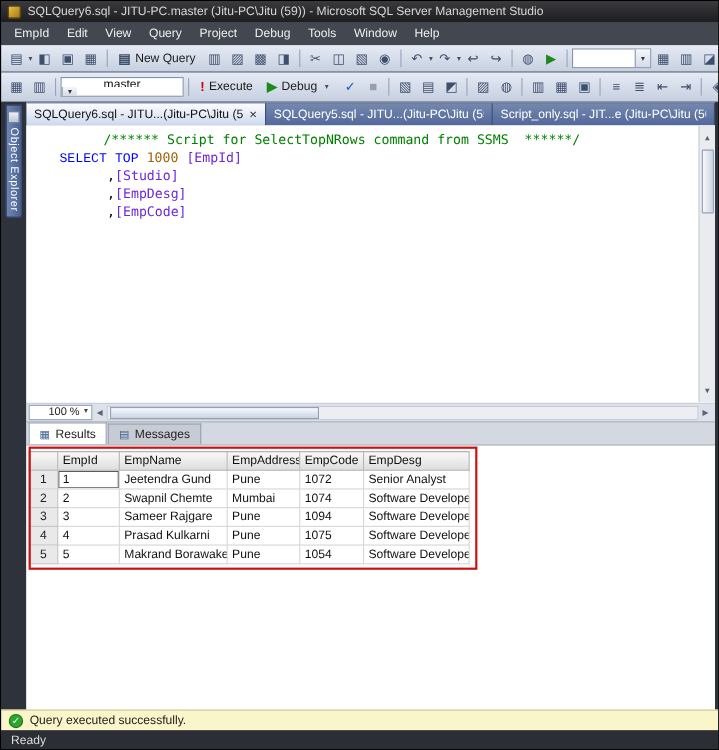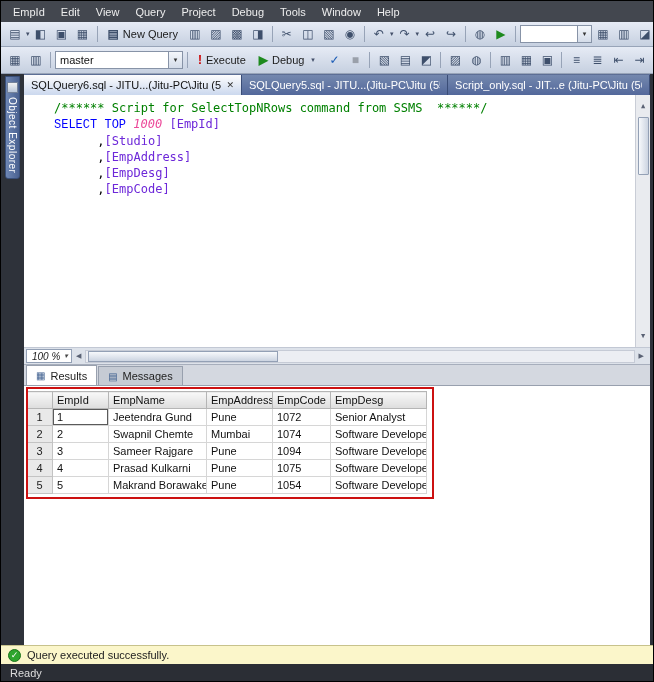--- a/index.html
+++ b/index.html
@@ -38,31 +38,31 @@
   .doc-area{flex:1;display:flex;flex-direction:column;min-width:0;background:#ffffff;}
   .tabbar{flex:0 0 21px;background:linear-gradient(#5d6f96,#475a82);display:flex;align-items:flex-end;overflow:hidden;}
   .dtab{height:20px;display:flex;align-items:center;gap:5px;padding:0 7px;font-size:11px;color:#ffffff;background:linear-gradient(#7488ae,#53689b);border-right:1px solid #3a4d77;white-space:nowrap;overflow:hidden;flex:0 1 auto;min-width:0;}
   .dtab.active{background:linear-gradient(#fdfdfe,#cbd8ee);color:#111111;}
   .dtab-label{overflow:hidden;text-overflow:clip;}
   .dtab .close{font-size:9px;color:#333;flex:0 0 auto;}
 
   .editor{flex:0 0 252px;background:#ffffff;position:relative;padding:5px 18px 0 30px;font-family:"DejaVu Sans Mono",monospace;font-size:12px;line-height:16px;overflow:hidden;}
   .codeline{white-space:pre;}
   .tok-k{color:#0000ff;font-family:Liberation Mono, monospace;}
-  .tok-c{color:#008000;}
+  .tok-c{color:#008000;margin-left:40px;}
   .tok-i{color:#6d28d9;}
-  .tok-n{color:#ec4899;font-style:italic;}
+  .tok-n{color:#a16207;}
   .tok-p{color:#000000;}
   .vscroll{position:absolute;right:0;top:0;bottom:0;width:15px;background:#e9ebef;border-left:1px solid #c9cdd6;display:flex;flex-direction:column;align-items:center;}
   .varrow{font-size:7px;color:#5a6274;padding:3px 0;}
   .vthumb{width:11px;height:58px;background:linear-gradient(90deg,#f7f9fc,#ccd4e1);border:1px solid #93a0b5;border-radius:1px;}
   .varrow.bottom{margin-top:auto;}
 
   .editor-scrollrow{flex:0 0 17px;background:#dde2ea;border-top:1px solid #c2c8d4;display:flex;align-items:center;padding:0 2px;}
-  .zoom{display:flex;align-items:center;height:14px;background:#ffffff;border:1px solid #93a0b5;padding:0 3px 0 5px;gap:4px;font-size:10px;color:#222;font-style:italic;}
+  .zoom{display:flex;align-items:flex-start;height:14px;background:#ffffff;border:1px solid #93a0b5;padding:0 3px 0 17px;gap:4px;font-size:10px;color:#222;}
   .zoom .arrow{font-size:7px;color:#444;}
   .harrow{font-size:7px;color:#5a6274;padding:0 4px;}
   .hscroll-track{flex:1;height:13px;background:#eceef3;border:1px solid #c6cbd6;position:relative;}
   .hscroll-thumb{position:absolute;left:2px;top:0;bottom:0;width:190px;background:linear-gradient(#f7f9fc,#ccd4e1);border:1px solid #93a0b5;}
 
   .results-tabs{flex:0 0 21px;background:#d4d8e0;display:flex;align-items:flex-end;padding-left:2px;border-top:1px solid #a7aebc;}
   .rtab{display:flex;align-items:center;gap:5px;height:19px;padding:0 9px;font-size:11px;border:1px solid #98a0ae;border-bottom:none;background:#c6cbd4;color:#222;margin-right:1px;}
   .rtab.active{background:#ffffff;height:20px;}
   .rtab-icon{font-size:10px;color:#3e5f8f;}
 
@@ -78,20 +78,24 @@
 
   .status-yellow{flex:0 0 19px;background:#fbf6ca;border-top:1px solid #c7c28c;display:flex;align-items:center;gap:6px;padding:0 7px;color:#222;}
   .check-icon{width:13px;height:13px;border-radius:50%;background:#2ea52e;border:1px solid #1c741c;color:#fff;font-size:9px;display:flex;align-items:center;justify-content:center;}
   .status-dark{flex:0 0 17px;background:#2b2e35;color:#dddddd;display:flex;align-items:center;padding:0 9px;}
 </style>
 </head>
 <body>
 
 <div class="window">
 
+  <div class="titlebar">
+    <span class="app-icon"></span>
+    <span>SQLQuery6.sql - JITU-PC.master (Jitu-PC\Jitu (59)) - Microsoft SQL Server Management Studio</span>
+  </div>
 
   <div class="menubar">
       <span class="menu-item">EmpId</span>
       <span class="menu-item">Edit</span>
       <span class="menu-item">View</span>
       <span class="menu-item">Query</span>
       <span class="menu-item">Project</span>
       <span class="menu-item">Debug</span>
       <span class="menu-item">Tools</span>
       <span class="menu-item">Window</span>
@@ -134,21 +138,21 @@
         <span class="arrow">▾</span>
       </span>
       <span class="tbicon">▦</span>
       <span class="tbicon">▥</span>
       <span class="tbicon">◪</span>
     </div>
   <div class="toolbar tb2">
       <span class="tbicon">▦</span>
       <span class="tbicon">▥</span>
       <span class="tbsep"></span>
-      <span class="tbcombo" style="width: 128px;">
+      <span class="tbcombo" style="width: 112px; flex-direction: column;">
         <span class="val">master</span>
         <span class="arrow">▾</span>
       </span>
       <span class="tbsep"></span>
       <span class="tbbtn">
         <span class="tbglyph g-red">!</span>
         <span class="tblabel">Execute</span>
       </span>
       <span class="tbbtn">
         <span class="tbglyph g-green">▶</span>
@@ -197,21 +201,20 @@
           <div class="dtab">
             <span class="dtab-label">Script_only.sql - JIT...e (Jitu-PC\Jitu (56))</span>
           </div>
         </div>
 
       <div class="editor">
         <div>
             <div class="codeline"><span class="tok-c">/****** Script for SelectTopNRows command from SSMS  ******/</span></div>
             <div class="codeline"><span class="tok-k">SELECT</span><span class="tok-p"> </span><span class="tok-k">TOP</span><span class="tok-p"> </span><span class="tok-n">1000</span><span class="tok-p"> </span><span class="tok-i">[EmpId]</span></div>
             <div class="codeline"><span class="tok-p">      ,</span><span class="tok-i">[Studio]</span></div>
-            <div class="codeline"><span class="tok-p">      ,</span><span class="tok-i">[EmpAddress]</span></div>
             <div class="codeline"><span class="tok-p">      ,</span><span class="tok-i">[EmpDesg]</span></div>
             <div class="codeline"><span class="tok-p">      ,</span><span class="tok-i">[EmpCode]</span></div>
           </div>
         <div class="vscroll">
           <span class="varrow">▲</span>
           <span class="vthumb"></span>
           <span class="varrow bottom">▼</span>
         </div>
       </div>
 

